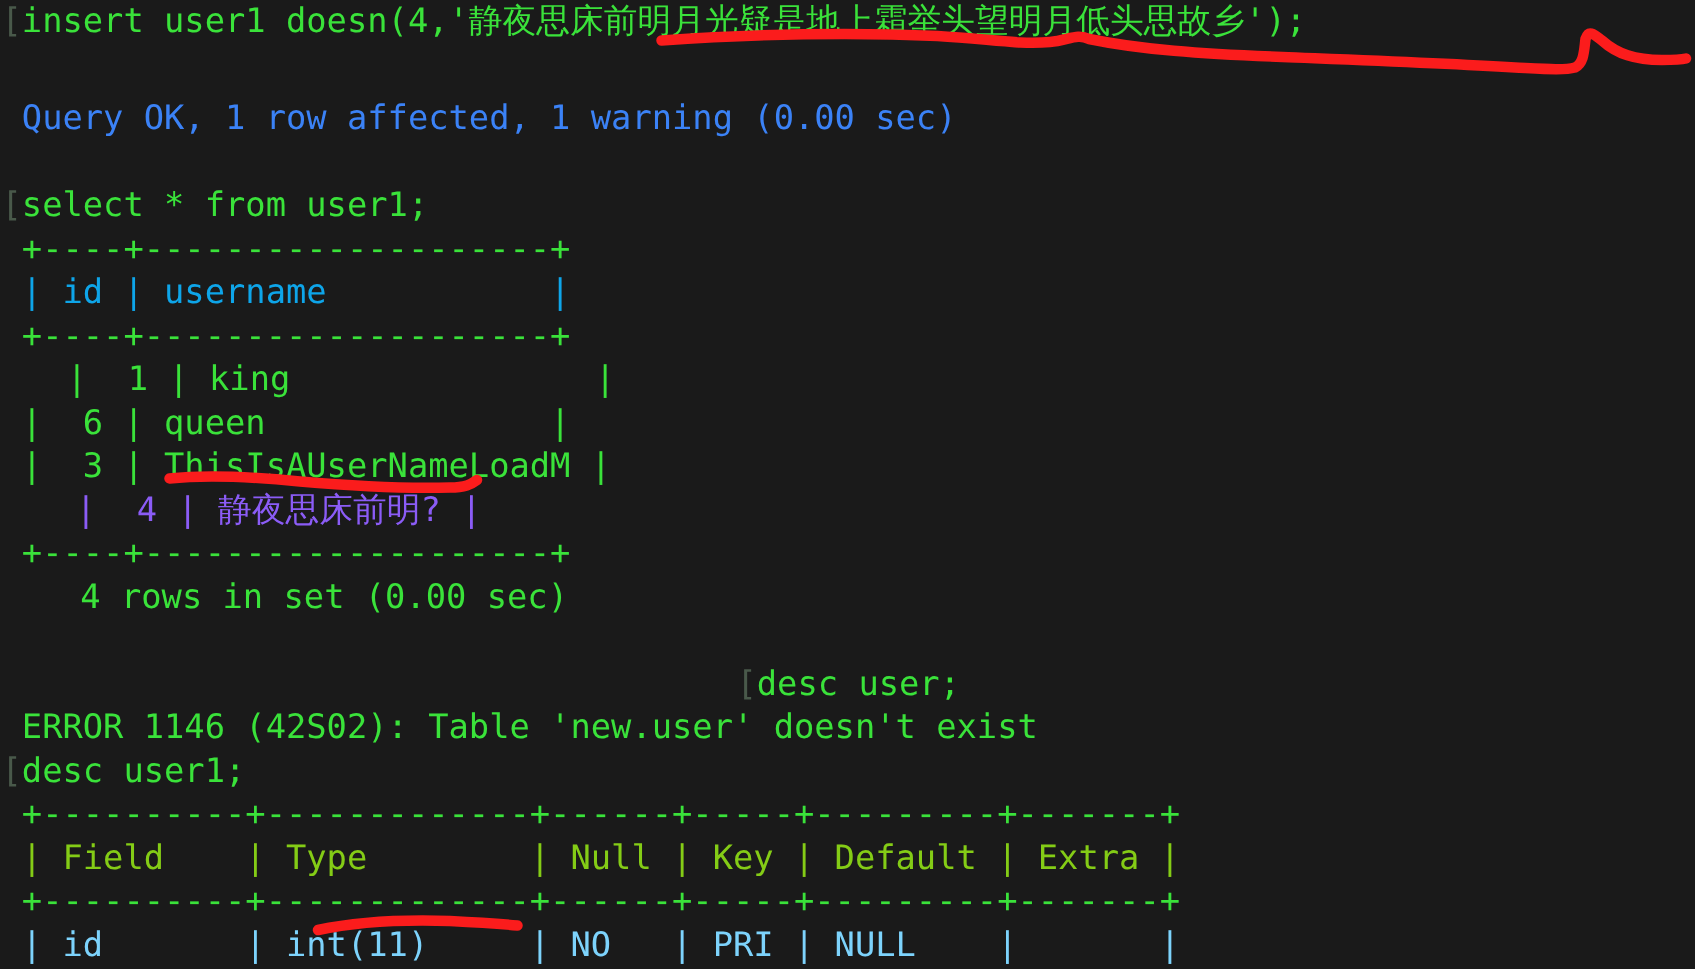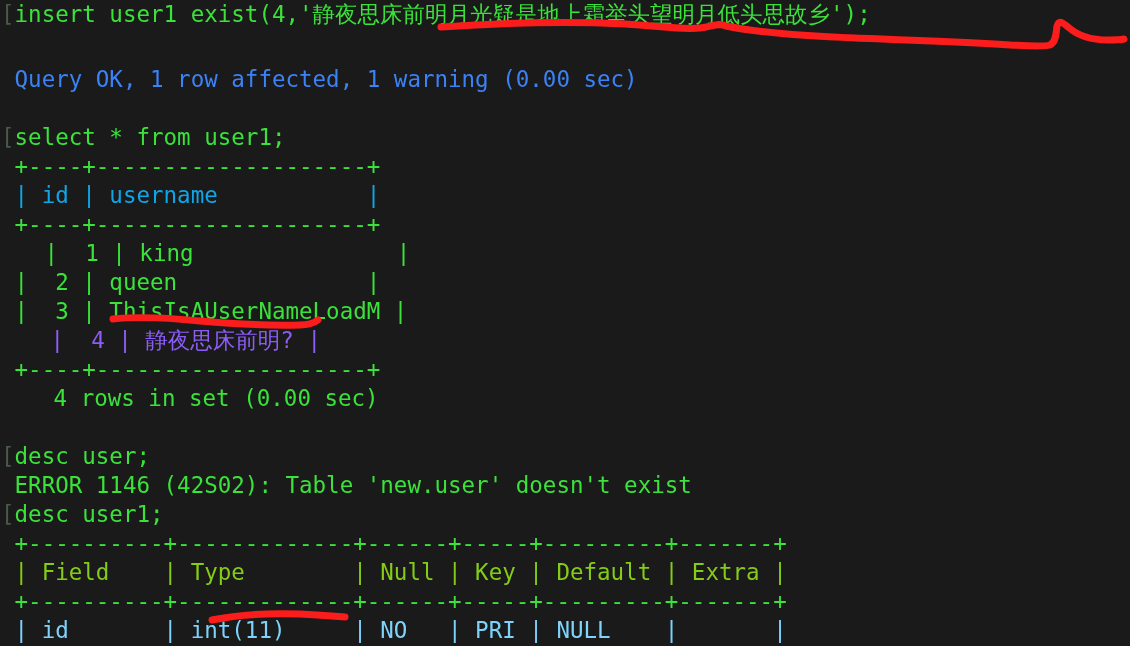--- a/index.html
+++ b/index.html
@@ -52,35 +52,35 @@
     pointer-events: none;
   }
 </style>
 </head>
 <body>
 
 <div id="screen" style="background: rgb(26, 26, 26);">
 
   <div id="terminal">
 
-    <div class="line" style="color: rgb(58, 226, 58);"><span class="prompt-bracket" style="color: rgb(73, 89, 74);">[</span><span>insert user1 exist(4,'静夜思床前明月光疑是地上霜举头望明月低头思故乡');</span></div>
+    <div class="line" style="color: rgb(58, 226, 58);"><span class="prompt-bracket" style="color: rgb(73, 89, 74);">[</span><span>insert user1 doesn(4,'静夜思床前明月光疑是地上霜举头望明月低头思故乡');</span></div>
     <div class="line" style="color: #3b82f6; margin-top: 36px;"><span> Query OK, 1 row affected, 1 warning (0.00 sec)</span></div>
     <div class="line blank">&nbsp;</div>
     <div class="line" style="color: rgb(58, 226, 58);"><span class="prompt-bracket" style="color: rgb(73, 89, 74);">[</span><span>select * from user1;</span></div>
     <div class="line" style="color: rgb(58, 226, 58);"><span> +----+--------------------+</span></div>
     <div class="line" style="color: #0ea5e9;"><span> | id | username           |</span></div>
     <div class="line" style="color: rgb(58, 226, 58);"><span> +----+--------------------+</span></div>
     <div class="line" style="color: rgb(58, 226, 58); padding-left: 31px;"><span> |  1 | king               |</span></div>
-    <div class="line" style="color: rgb(58, 226, 58);"><span> |  2 | queen              |</span></div>
+    <div class="line" style="color: rgb(58, 226, 58);"><span> |  6 | queen              |</span></div>
     <div class="line" style="color: rgb(58, 226, 58);"><span> |  3 | ThisIsAUserNameLoadM |</span></div>
     <div class="line" style="color: #8b5cf6; margin-left: 36px;"><span> |  4 | 静夜思床前明? |</span></div>
     <div class="line" style="color: rgb(58, 226, 58);"><span> +----+--------------------+</span></div>
     <div class="line" style="color: rgb(58, 226, 58); padding-left: 40px;"><span> 4 rows in set (0.00 sec)</span></div>
     <div class="line blank">&nbsp;</div>
-    <div class="line" style="color: rgb(58, 226, 58);"><span class="prompt-bracket" style="color: rgb(73, 89, 74);">[</span><span>desc user;</span></div>
+    <div class="line" style="color: rgb(58, 226, 58); text-align: center;"><span class="prompt-bracket" style="color: rgb(73, 89, 74);">[</span><span>desc user;</span></div>
     <div class="line" style="color: rgb(58, 226, 58);"><span> ERROR 1146 (42S02): Table 'new.user' doesn't exist</span></div>
     <div class="line" style="color: rgb(58, 226, 58);"><span class="prompt-bracket" style="color: rgb(73, 89, 74);">[</span><span>desc user1;</span></div>
     <div class="line" style="color: rgb(58, 226, 58);"><span> +----------+-------------+------+-----+---------+-------+</span></div>
     <div class="line" style="color: #84cc16;"><span> | Field    | Type        | Null | Key | Default | Extra |</span></div>
     <div class="line" style="color: rgb(58, 226, 58);"><span> +----------+-------------+------+-----+---------+-------+</span></div>
     <div class="line" style="color: #7dd3fc;"><span> | id       | int(11)     | NO   | PRI | NULL    |       |</span></div>
     <div class="line" style="color: rgb(58, 226, 58);"><span> | username | varchar(20) | YES  |     | NULL    |       |</span></div>
     <div class="line" style="color: rgb(58, 226, 58);"><span> +----------+-------------+------+-----+---------+-------+</span></div>
   </div>
 

